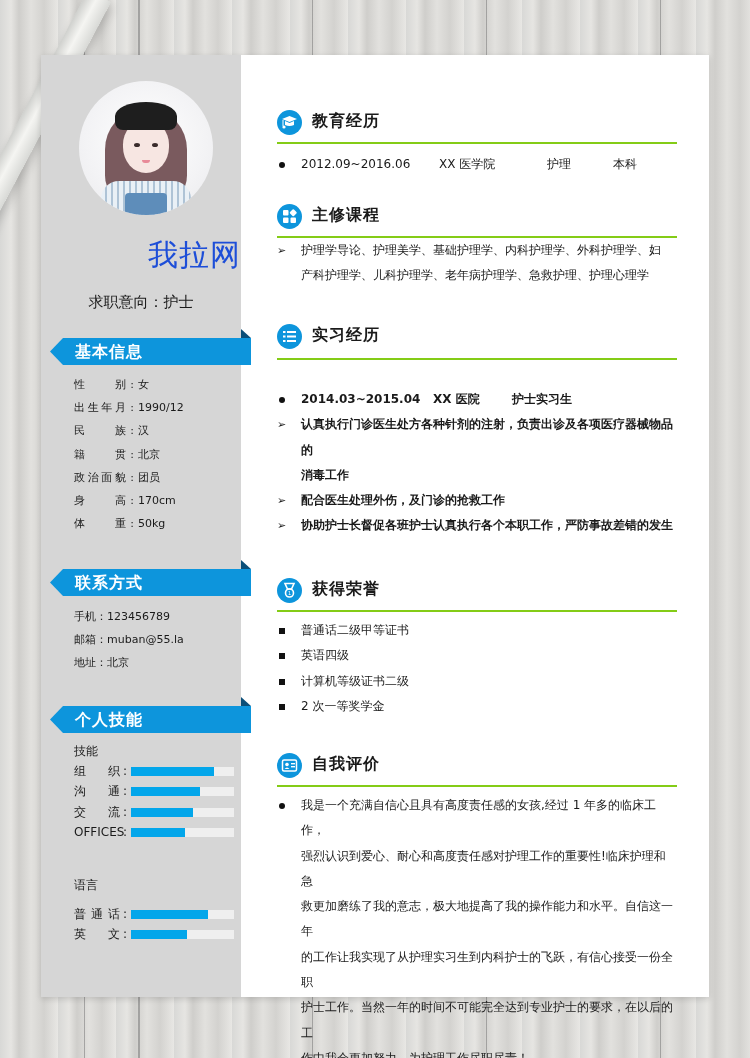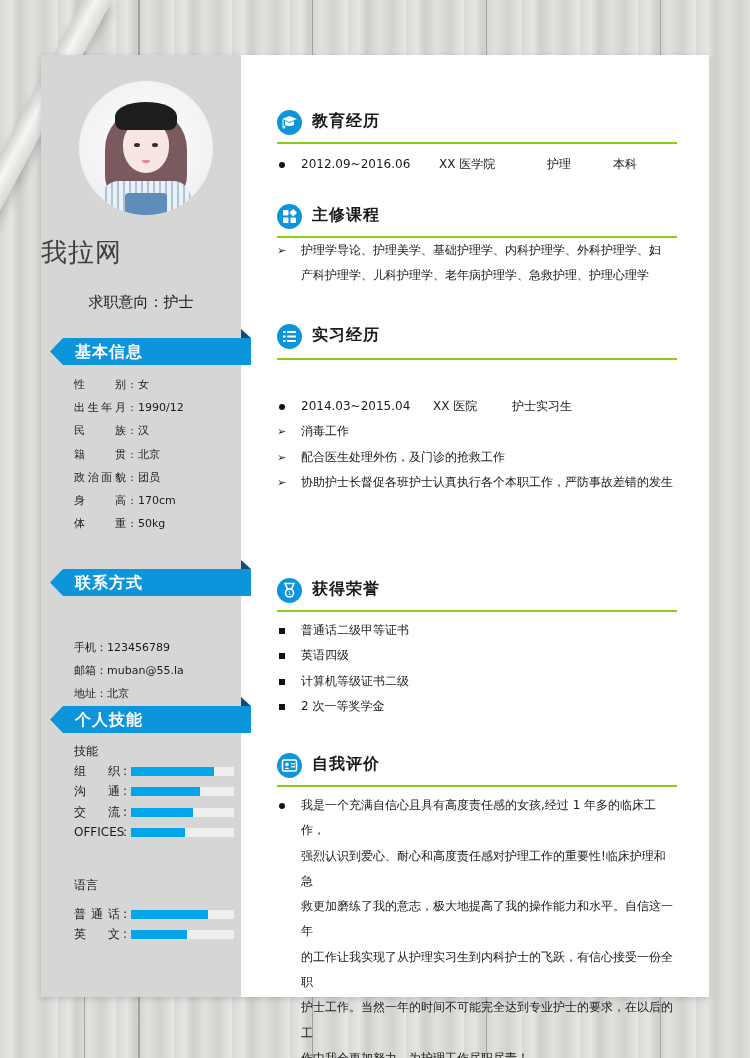--- a/index.html
+++ b/index.html
@@ -57,22 +57,22 @@
   .avatar .shirt {
     position: absolute; left: 22px; top: 100px; width: 90px; height: 40px;
     background: repeating-linear-gradient(90deg, #e9f0f6 0px, #e9f0f6 4px, #aec3d6 4px, #aec3d6 6px);
     border-radius: 18px 18px 0 0;
   }
   .avatar .overall {
     position: absolute; left: 46px; top: 112px; width: 42px; height: 30px;
     background: #5e8dba; border-radius: 4px 4px 0 0;
   }
   .name {
-    position: absolute; left: 0; top: 180px; width: 200px; text-align: left;
-    font-size: 26px; color: #404040; letter-spacing: 1px;
+    position: absolute; left: 0; top: 180px; width: 200px; text-align: right;
+    font-size: 30px; color: #1d4ed8; letter-spacing: 1px;
   }
   .intent {
     position: absolute; left: 0; top: 238px; width: 200px; text-align: center;
     font-size: 15px; color: #1a1a1a;
   }
   .ribbon {
     position: absolute; left: 9px; width: 201px; height: 27px;
   }
   .ribbon .band {
     position: absolute; left: 0; top: 0; width: 201px; height: 27px;
@@ -185,21 +185,21 @@
           <span class="info-sep">:</span>
           <span>50kg</span>
         </div>
     </div>
 
     <div class="ribbon" style="top:514px;">
       <div class="fold"></div>
       <div class="band"></div>
       <div class="label">联系方式</div>
     </div>
-    <div class="info-list" style="top:581px;">
+    <div class="info-list" style="top:550px;">
       <div class="contact-row">手机：123456789</div>
       <div class="contact-row">邮箱：muban@55.la</div>
       <div class="contact-row">地址：北京</div>
     </div>
 
     <div class="ribbon" style="top:651px;">
       <div class="fold"></div>
       <div class="band"></div>
       <div class="label">个人技能</div>
     </div>
@@ -297,25 +297,26 @@
                 <rect x="6" y="3" width="9" height="2"></rect>
                 <rect x="2" y="7.5" width="2.5" height="2"></rect>
                 <rect x="6" y="7.5" width="9" height="2"></rect>
                 <rect x="2" y="12" width="2.5" height="2"></rect>
                 <rect x="6" y="12" width="9" height="2"></rect>
               </g>
             </svg>
         </div>
         <div class="sec-title">实习经历</div>
       </div>
-      <div class="body-text" style="padding-top:34px;">
+      <div class="body-text" style="padding-top:27px;font-weight:bold;">
         <div class="li dot cols">
           <span style="width:132px;">2014.03~2015.04</span><span style="width:79px;">XX 医院</span><span>护士实习生</span>
         </div>
         <div class="li arrow">
+          <div>认真执行门诊医生处方各种针剂的注射，负责出诊及各项医疗器械物品的</div>
           <div>消毒工作</div>
         </div>
         <div class="li arrow">
           <div>配合医生处理外伤，及门诊的抢救工作</div>
         </div>
         <div class="li arrow">
           <div>协助护士长督促各班护士认真执行各个本职工作，严防事故差错的发生</div>
         </div>
       </div>
     </div>

